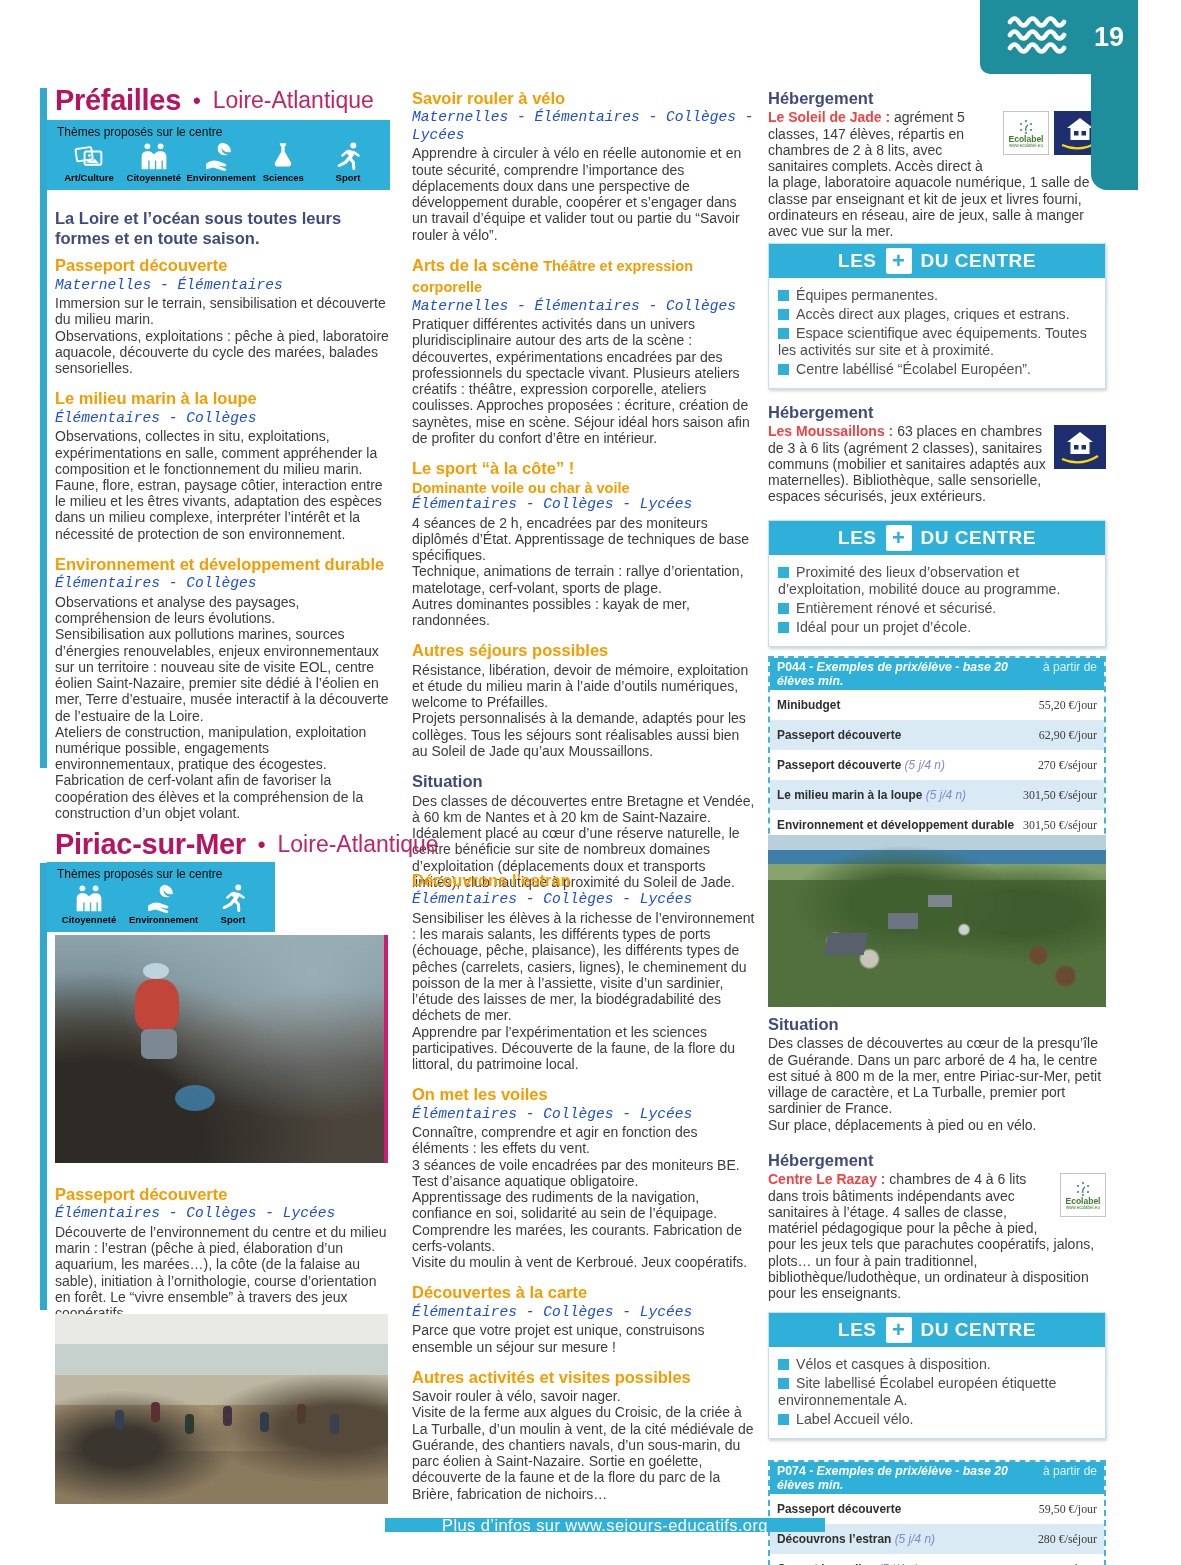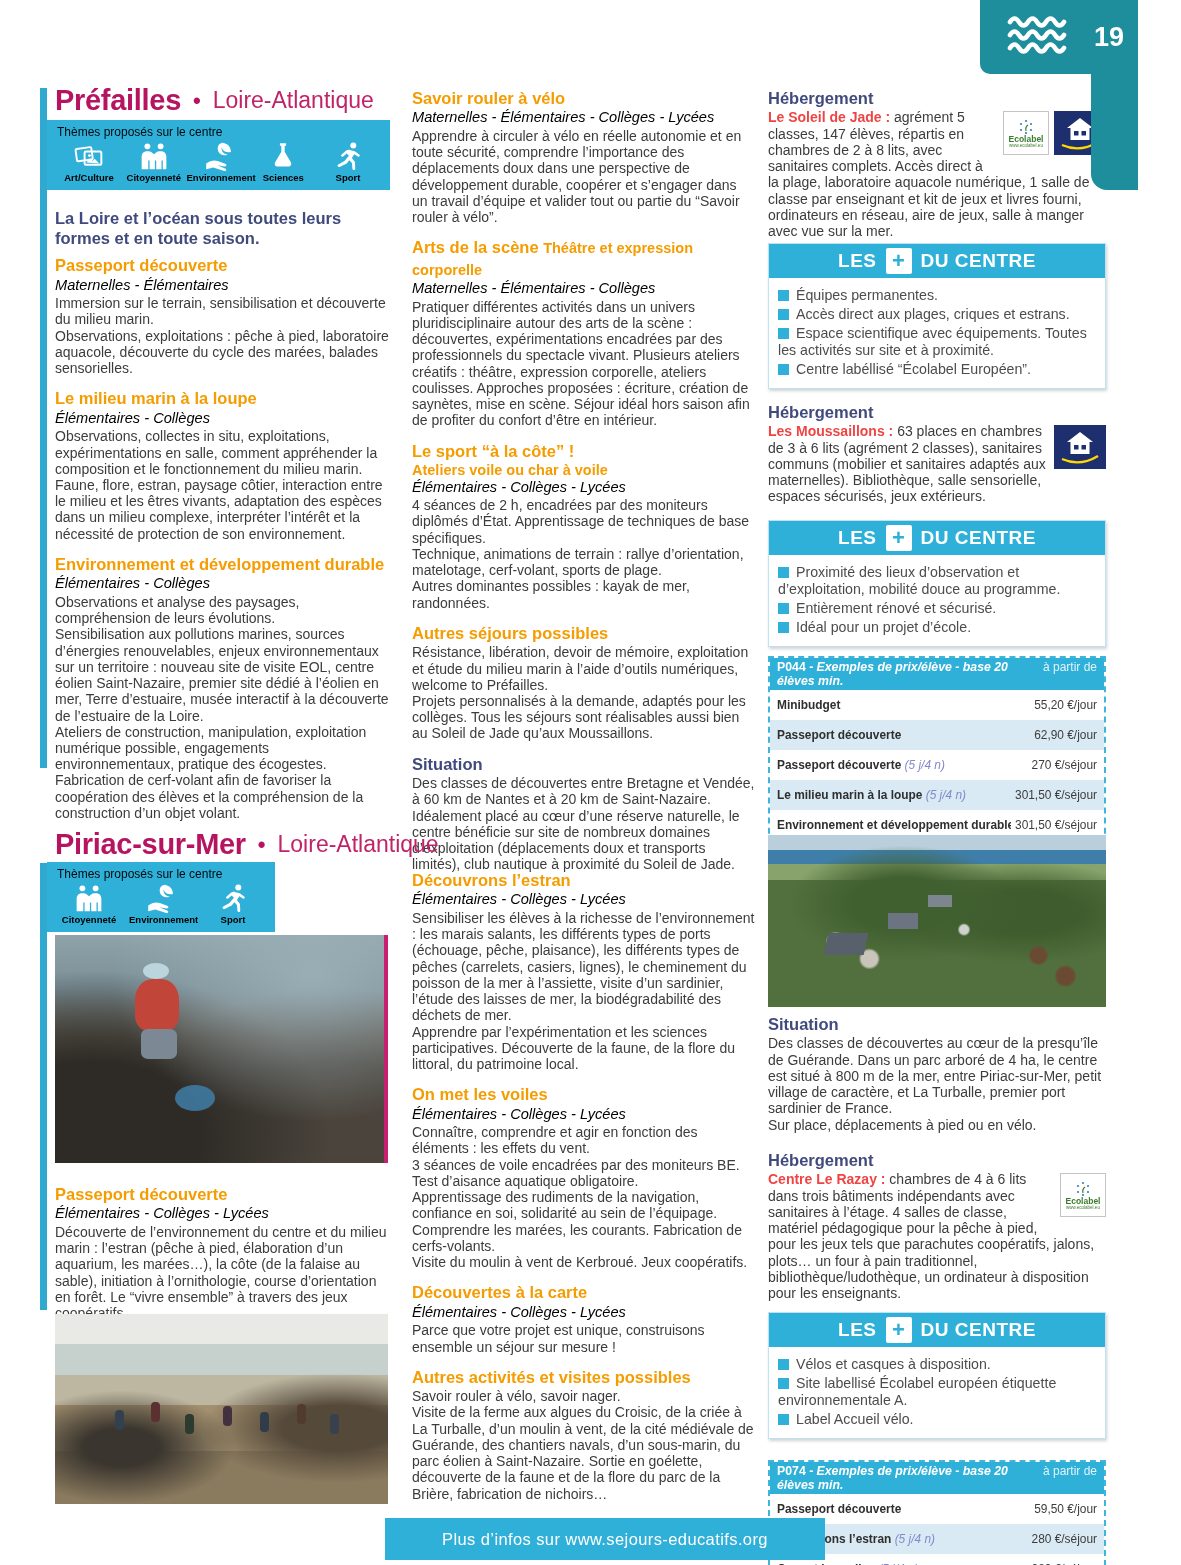--- a/index.html
+++ b/index.html
@@ -29,21 +29,21 @@
   .theme { text-align:center; width:64px; }
   .theme svg { display:block; margin:0 auto; }
   .theme-label { font-size:9.5px; font-weight:bold; margin-top:1px; }
   
   .col { position:absolute; }
   .intro-h { color:#404a7d; font-size:16.5px; font-weight:bold; line-height:1.22; margin-bottom:7px; }
   .prog { margin-bottom:12px; }
   .prog-h { color:#f59c00; font-size:16.5px; font-weight:bold; line-height:1.3; }
   .prog-suffix { color:#f59c00; font-size:14.5px; font-weight:bold; }
   .prog-sub { color:#f59c00; font-size:14.5px; font-weight:bold; line-height:1.15; }
-  .levels { font-style:italic; font-size:14.6px; color:#000000; line-height:1.2; margin-bottom:1px; }
+  .levels { font-style:italic; font-size:14.6px; color:#1d4ed8; line-height:1.2; margin-bottom:1px;font-family:Liberation Mono, monospace; }
   .body-t { font-size:14px; line-height:1.16; white-space:pre-line; color:#3c3c3c; }
   .navy-h { color:#404a7d; font-size:16.5px; font-weight:bold; line-height:1.3; }
   .heberg-name { font-weight:bold; color:#ef4444; }
   .logo-float { float:right; display:flex; gap:5px; margin:2px 0 4px 8px; }
   
   .logo-eco { width:46px; height:44px; background:#fff; border:1px solid #c4c4c4;
     display:flex; flex-direction:column; align-items:center; justify-content:center; }
   .logo-eco .eco-word { font-size:8.5px; font-weight:bold; color:#3a7d2c; line-height:1; }
   .logo-eco .eco-sub { font-size:4.5px; color:#3a7d2c; }
   .logo-house { width:52px; height:44px; }
@@ -65,21 +65,21 @@
   .pt-head { background:#2fb0d9; color:#fff; display:flex; justify-content:space-between;
     padding:2px 7px; align-items:baseline; }
   .pt-code { font-weight:bold; font-size:12.3px; }
   .pt-caption { font-weight:bold; font-style:italic; font-size:12.3px; }
   .pt-from { color:rgba(255,255,255,0.85); font-size:12px; white-space:nowrap; padding-left:6px; }
   .pt-row { display:flex; justify-content:flex-end; padding:8px 7px; line-height:1.18; }
   .pt-row.alt { background:#d9eaf4; }
   .pt-l { flex:1; white-space:nowrap; overflow:hidden; }
   .pt-label { font-weight:bold; color:#2f2f2f; }
   .pt-detail { color:#8589ca;font-style:italic; }
-  .pt-price { white-space:nowrap; color:#3c3c3c; padding-left:4px; }
+  .pt-price { white-space:nowrap; color:#3c3c3c; padding-left:4px;font-family:Liberation Serif, serif; }
   .pt-promo { color:#f59c00; font-weight:bold; padding:2px 7px 3px; font-size:12.6px; }
   
   .photo { position:absolute; overflow:hidden; }
   .photo-rockpool { width:333px; height:228px; border-right:4px solid #c81f6e;
     background:
       radial-gradient(ellipse at 78% 18%, rgba(160,180,188,0.8), transparent 55%),
       radial-gradient(ellipse at 12% 88%, #2e2b26 0 26%, transparent 58%),
       radial-gradient(ellipse at 85% 80%, #4a443c 0 22%, transparent 50%),
       linear-gradient(180deg, #8fa3ab 0%, #7a8e96 24%, #6f6a60 45%, #5d554b 72%, #45403a 100%);
   }
@@ -100,21 +100,21 @@
       radial-gradient(circle at 30% 72%, #c9c5bb 0 3%, transparent 4%),
       radial-gradient(circle at 58% 55%, #cfd2cc 0 2%, transparent 3%),
       radial-gradient(circle at 80% 70%, #6a4a33 0 2.5%, transparent 3.5%),
       radial-gradient(circle at 88% 82%, #6a4a33 0 2.5%, transparent 3.5%),
       radial-gradient(ellipse at 40% 40%, #416030 0 18%, transparent 40%),
       radial-gradient(ellipse at 75% 45%, #3f5c2e 0 16%, transparent 38%),
       linear-gradient(180deg, #b9cfdc 0 9%, #3f7ea8 9% 17%, #88a46c 17% 26%, #52703d 26% 100%);
   }
   .roof { position:absolute; background:#57606b; }
   
-  .footer-bar { position:absolute; left:385px; top:1518px; width:440px; height:42px;
+  .footer-bar { position:absolute; left:385px; top:1518px; width:440px; height:14px;
     background:#2fb0d9; color:#fff; display:flex; align-items:center; justify-content:center;
     font-size:16.5px; letter-spacing:0.4px; }
 </style>
 </head>
 <body>
 
 <div class="page">
 
   <div class="corner-tail"></div>
   <div class="corner-badge">
@@ -219,21 +219,21 @@
       <div class="levels">Maternelles - Élémentaires - Collèges - Lycées</div>
       <div class="body-t">Apprendre à circuler à vélo en réelle autonomie et en toute sécurité, comprendre l’importance des déplacements doux dans une perspective de développement durable, coopérer et s’engager dans un travail d’équipe et valider tout ou partie du “Savoir rouler à vélo”.</div>
     </div>
     <div class="prog">
       <div class="prog-h"><span>Arts de la scène</span> <span class="prog-suffix">Théâtre et expression corporelle</span></div>
       <div class="levels">Maternelles - Élémentaires - Collèges</div>
       <div class="body-t">Pratiquer différentes activités dans un univers pluridisciplinaire autour des arts de la scène : découvertes, expérimentations encadrées par des professionnels du spectacle vivant. Plusieurs ateliers créatifs : théâtre, expression corporelle, ateliers coulisses. Approches proposées : écriture, création de saynètes, mise en scène. Séjour idéal hors saison afin de profiter du confort d’être en intérieur.</div>
     </div>
     <div class="prog">
       <div class="prog-h">Le sport “à la côte” !</div>
-      <div class="prog-sub">Ateliers voile ou char à voile</div>
+      <div class="prog-sub">Dominante voile ou char à voile</div>
       <div class="levels">Élémentaires - Collèges - Lycées</div>
       <div class="body-t">4 séances de 2 h, encadrées par des moniteurs diplômés d’État. Apprentissage de techniques de base spécifiques.
 Technique, animations de terrain : rallye d’orientation, matelotage, cerf-volant, sports de plage.
 Autres dominantes possibles : kayak de mer, randonnées.</div>
     </div>
     <div class="prog">
       <div class="prog-h">Autres séjours possibles</div>
       <div class="body-t">Résistance, libération, devoir de mémoire, exploitation et étude du milieu marin à l’aide d’outils numériques, welcome to Préfailles.
 Projets personnalisés à la demande, adaptés pour les collèges. Tous les séjours sont réalisables aussi bien au Soleil de Jade qu’aux Moussaillons.</div>
     </div>

